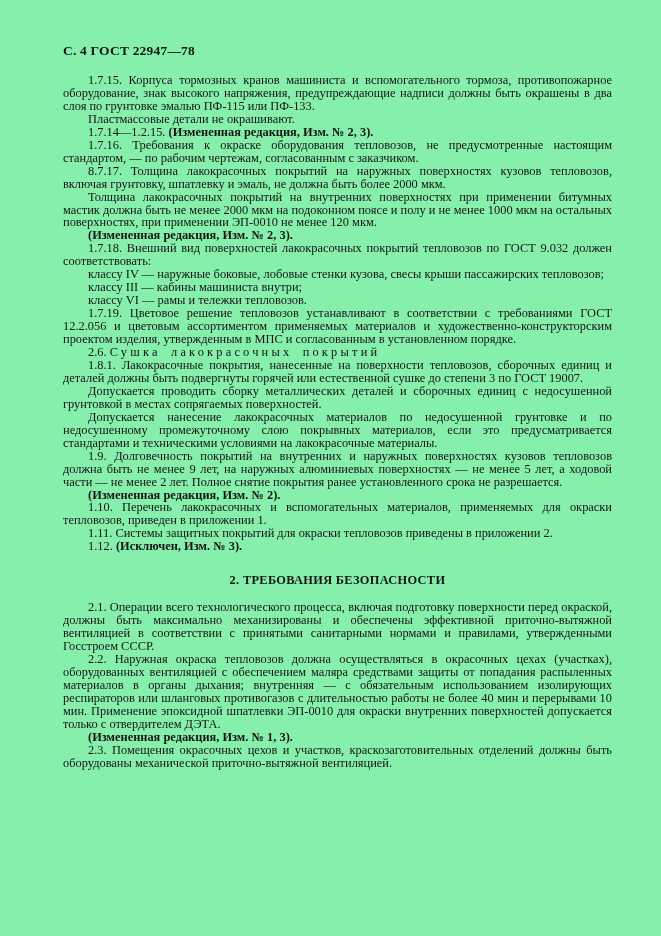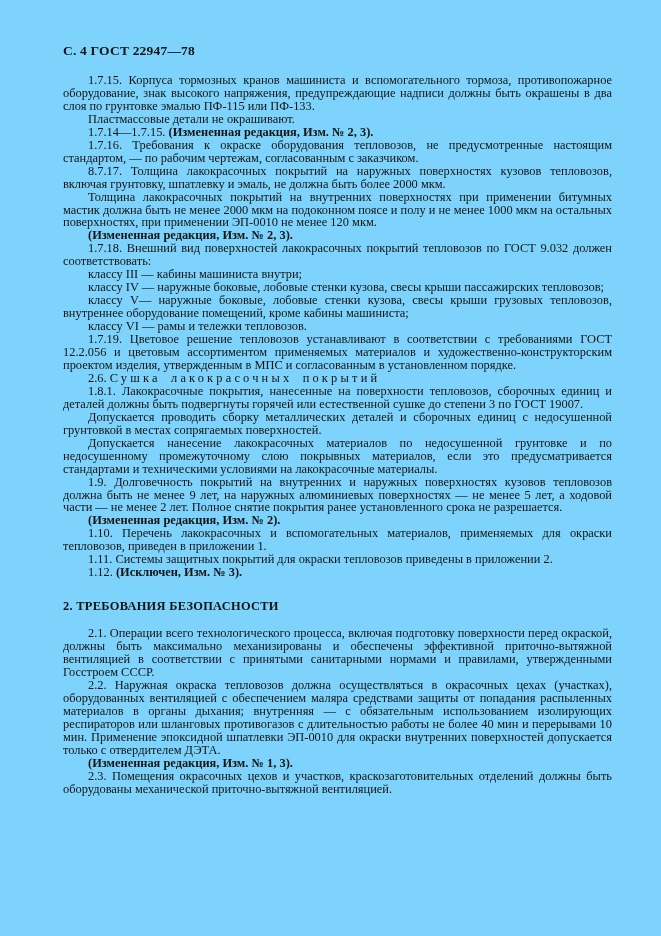--- a/index.html
+++ b/index.html
@@ -13,21 +13,21 @@
     position: relative;
     font-family: "Liberation Serif", "DejaVu Serif", serif;
     color: #141414;
     overflow: hidden;
   }
   .page {
     position: absolute;
     left: 0; top: 0;
     width: 661px;
     height: 936px;
-    background: #7dd3fc;
+    background: #86efac;
   }
   .doc-header {
     position: absolute;
     left: 63px;
     top: 43px;
     font-size: 13.5px;
     font-weight: bold;
     letter-spacing: 0.2px;
     white-space: nowrap;
   }
@@ -39,49 +39,49 @@
     font-size: 12.4px;
     line-height: 12.95px;
     text-align: justify;
   }
   .content p {
     margin: 0;
     padding: 0;
     text-indent: 25px;
   }
   .content p.heading {
+    text-align: center;
     text-indent: 0;
     font-weight: bold;
     margin-top: 21px;
     margin-bottom: 14px;
     letter-spacing: 0.3px;
   }
   .run-bold { font-weight: bold; }
   .run-spaced {
     letter-spacing: 3.2px;
     word-spacing: 4px;
   }
 </style>
 </head>
 <body>
 
 <div class="page">
   <div class="doc-header">С. 4 ГОСТ 22947—78</div>
   <div class="content">
       <p class="body"><span>1.7.15. Корпуса тормозных кранов машиниста и вспомогательного тормоза, противопожарное оборудование, знак высокого напряжения, предупреждающие надписи должны быть окрашены в два слоя по грунтовке эмалью ПФ-115 или ПФ-133.</span></p>
       <p class="body"><span>Пластмассовые детали не окрашивают.</span></p>
-      <p class="body"><span>1.7.14—1.7.15. </span><span class="run-bold">(Измененная редакция, Изм. № 2, 3).</span></p>
+      <p class="body"><span>1.7.14—1.2.15. </span><span class="run-bold">(Измененная редакция, Изм. № 2, 3).</span></p>
       <p class="body"><span>1.7.16. Требования к окраске оборудования тепловозов, не предусмотренные настоящим стандартом, — по рабочим чертежам, согласованным с заказчиком.</span></p>
       <p class="body"><span>8.7.17. Толщина лакокрасочных покрытий на наружных поверхностях кузовов тепловозов, включая грунтовку, шпатлевку и эмаль, не должна быть более 2000 мкм.</span></p>
       <p class="body"><span>Толщина лакокрасочных покрытий на внутренних поверхностях при применении битумных мастик должна быть не менее 2000 мкм на подоконном поясе и полу и не менее 1000 мкм на остальных поверхностях, при применении ЭП-0010 не менее 120 мкм.</span></p>
       <p class="body"><span class="run-bold">(Измененная редакция, Изм. № 2, 3).</span></p>
       <p class="body"><span>1.7.18. Внешний вид поверхностей лакокрасочных покрытий тепловозов по ГОСТ 9.032 должен соответствовать:</span></p>
+      <p class="body"><span>классу IV — наружные боковые, лобовые стенки кузова, свесы крыши пассажирских тепловозов;</span></p>
       <p class="body"><span>классу III — кабины машиниста внутри;</span></p>
-      <p class="body"><span>классу IV — наружные боковые, лобовые стенки кузова, свесы крыши пассажирских тепловозов;</span></p>
-      <p class="body"><span>классу V— наружные боковые, лобовые стенки кузова, свесы крыши грузовых тепловозов, внутреннее оборудование помещений, кроме кабины машиниста;</span></p>
       <p class="body"><span>классу VI — рамы и тележки тепловозов.</span></p>
       <p class="body"><span>1.7.19. Цветовое решение тепловозов устанавливают в соответствии с требованиями ГОСТ 12.2.056 и цветовым ассортиментом применяемых материалов и художественно-конструкторским проектом изделия, утвержденным в МПС и согласованным в установленном порядке.</span></p>
       <p class="body"><span>2.6. </span><span class="run-spaced">Сушка лакокрасочных покрытий</span></p>
       <p class="body"><span>1.8.1. Лакокрасочные покрытия, нанесенные на поверхности тепловозов, сборочных единиц и деталей должны быть подвергнуты горячей или естественной сушке до степени 3 по ГОСТ 19007.</span></p>
       <p class="body"><span>Допускается проводить сборку металлических деталей и сборочных единиц с недосушенной грунтовкой в местах сопрягаемых поверхностей.</span></p>
       <p class="body"><span>Допускается нанесение лакокрасочных материалов по недосушенной грунтовке и по недосушенному промежуточному слою покрывных материалов, если это предусматривается стандартами и техническими условиями на лакокрасочные материалы.</span></p>
       <p class="body"><span>1.9. Долговечность покрытий на внутренних и наружных поверхностях кузовов тепловозов должна быть не менее 9 лет, на наружных алюминиевых поверхностях — не менее 5 лет, а ходовой части — не менее 2 лет. Полное снятие покрытия ранее установленного срока не разрешается.</span></p>
       <p class="body"><span class="run-bold">(Измененная редакция, Изм. № 2).</span></p>
       <p class="body"><span>1.10. Перечень лакокрасочных и вспомогательных материалов, применяемых для окраски тепловозов, приведен в приложении 1.</span></p>
       <p class="body"><span>1.11. Системы защитных покрытий для окраски тепловозов приведены в приложении 2.</span></p>

